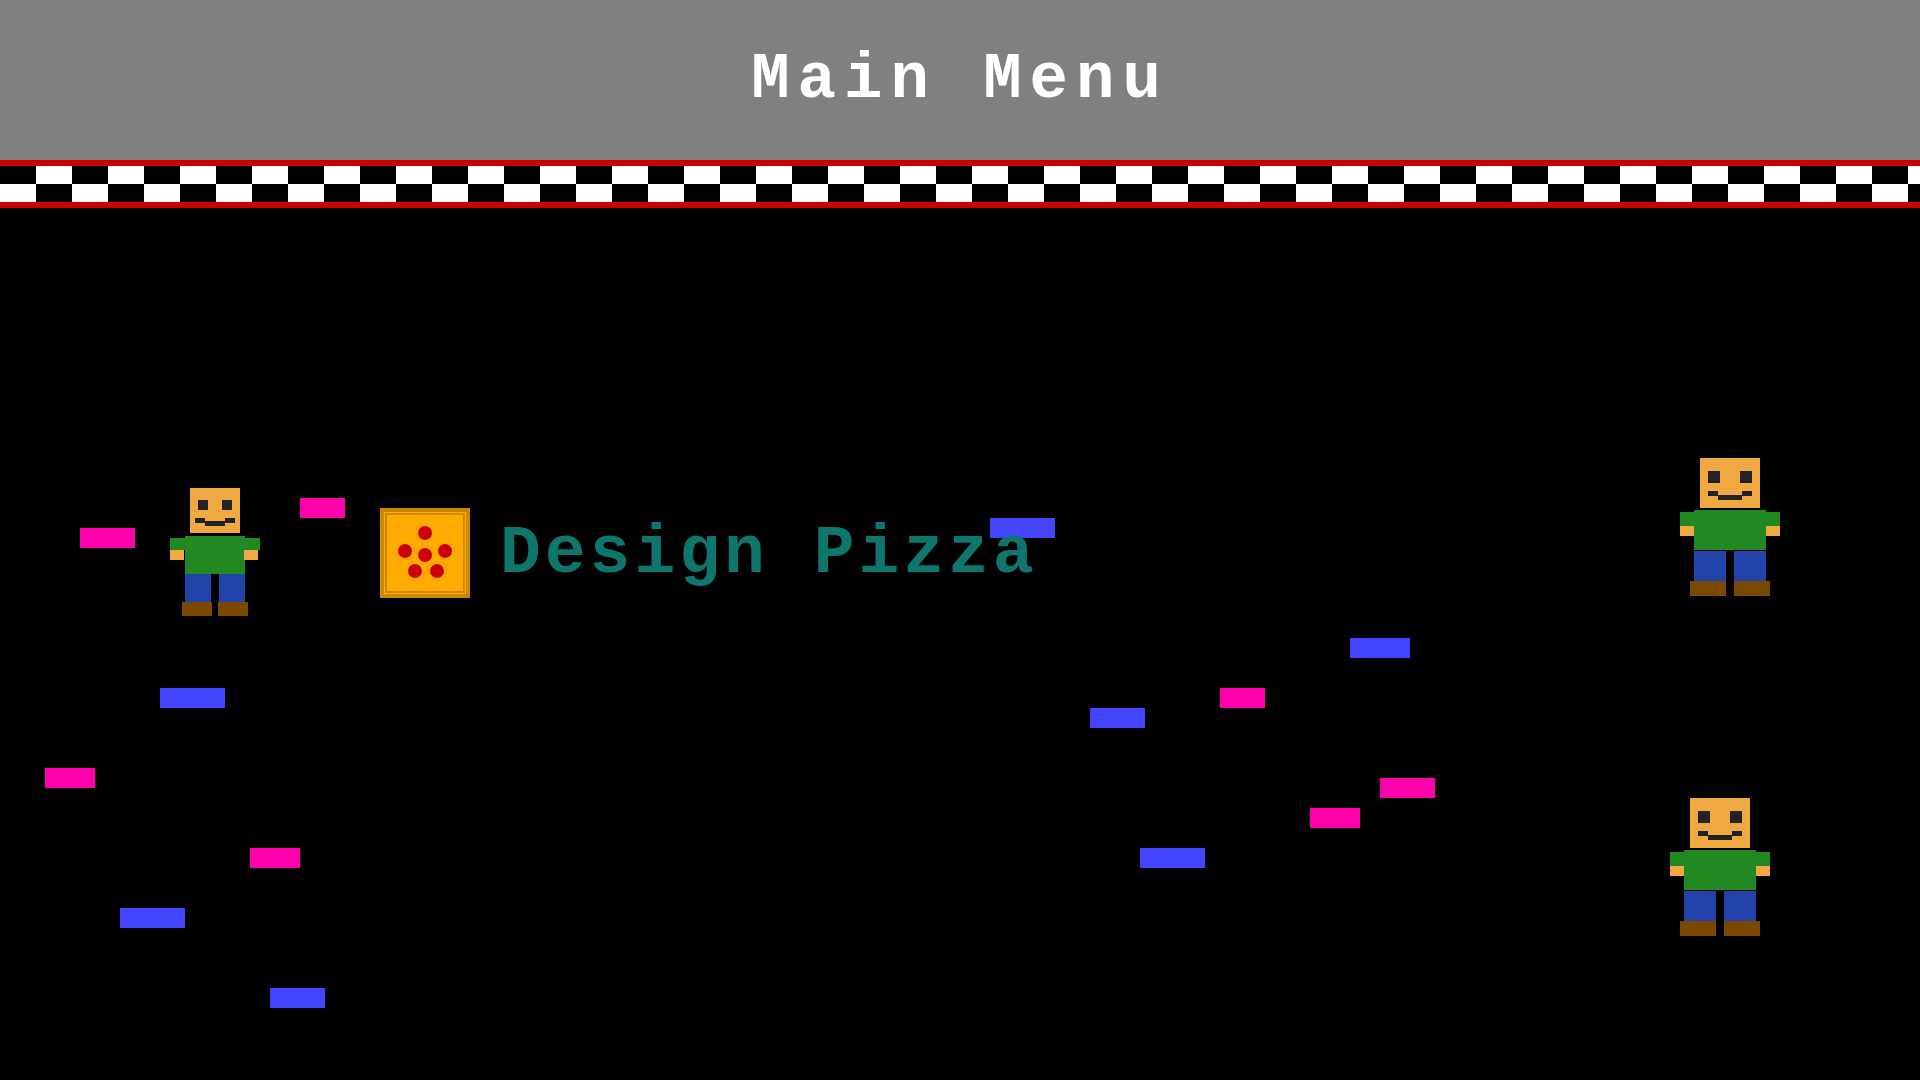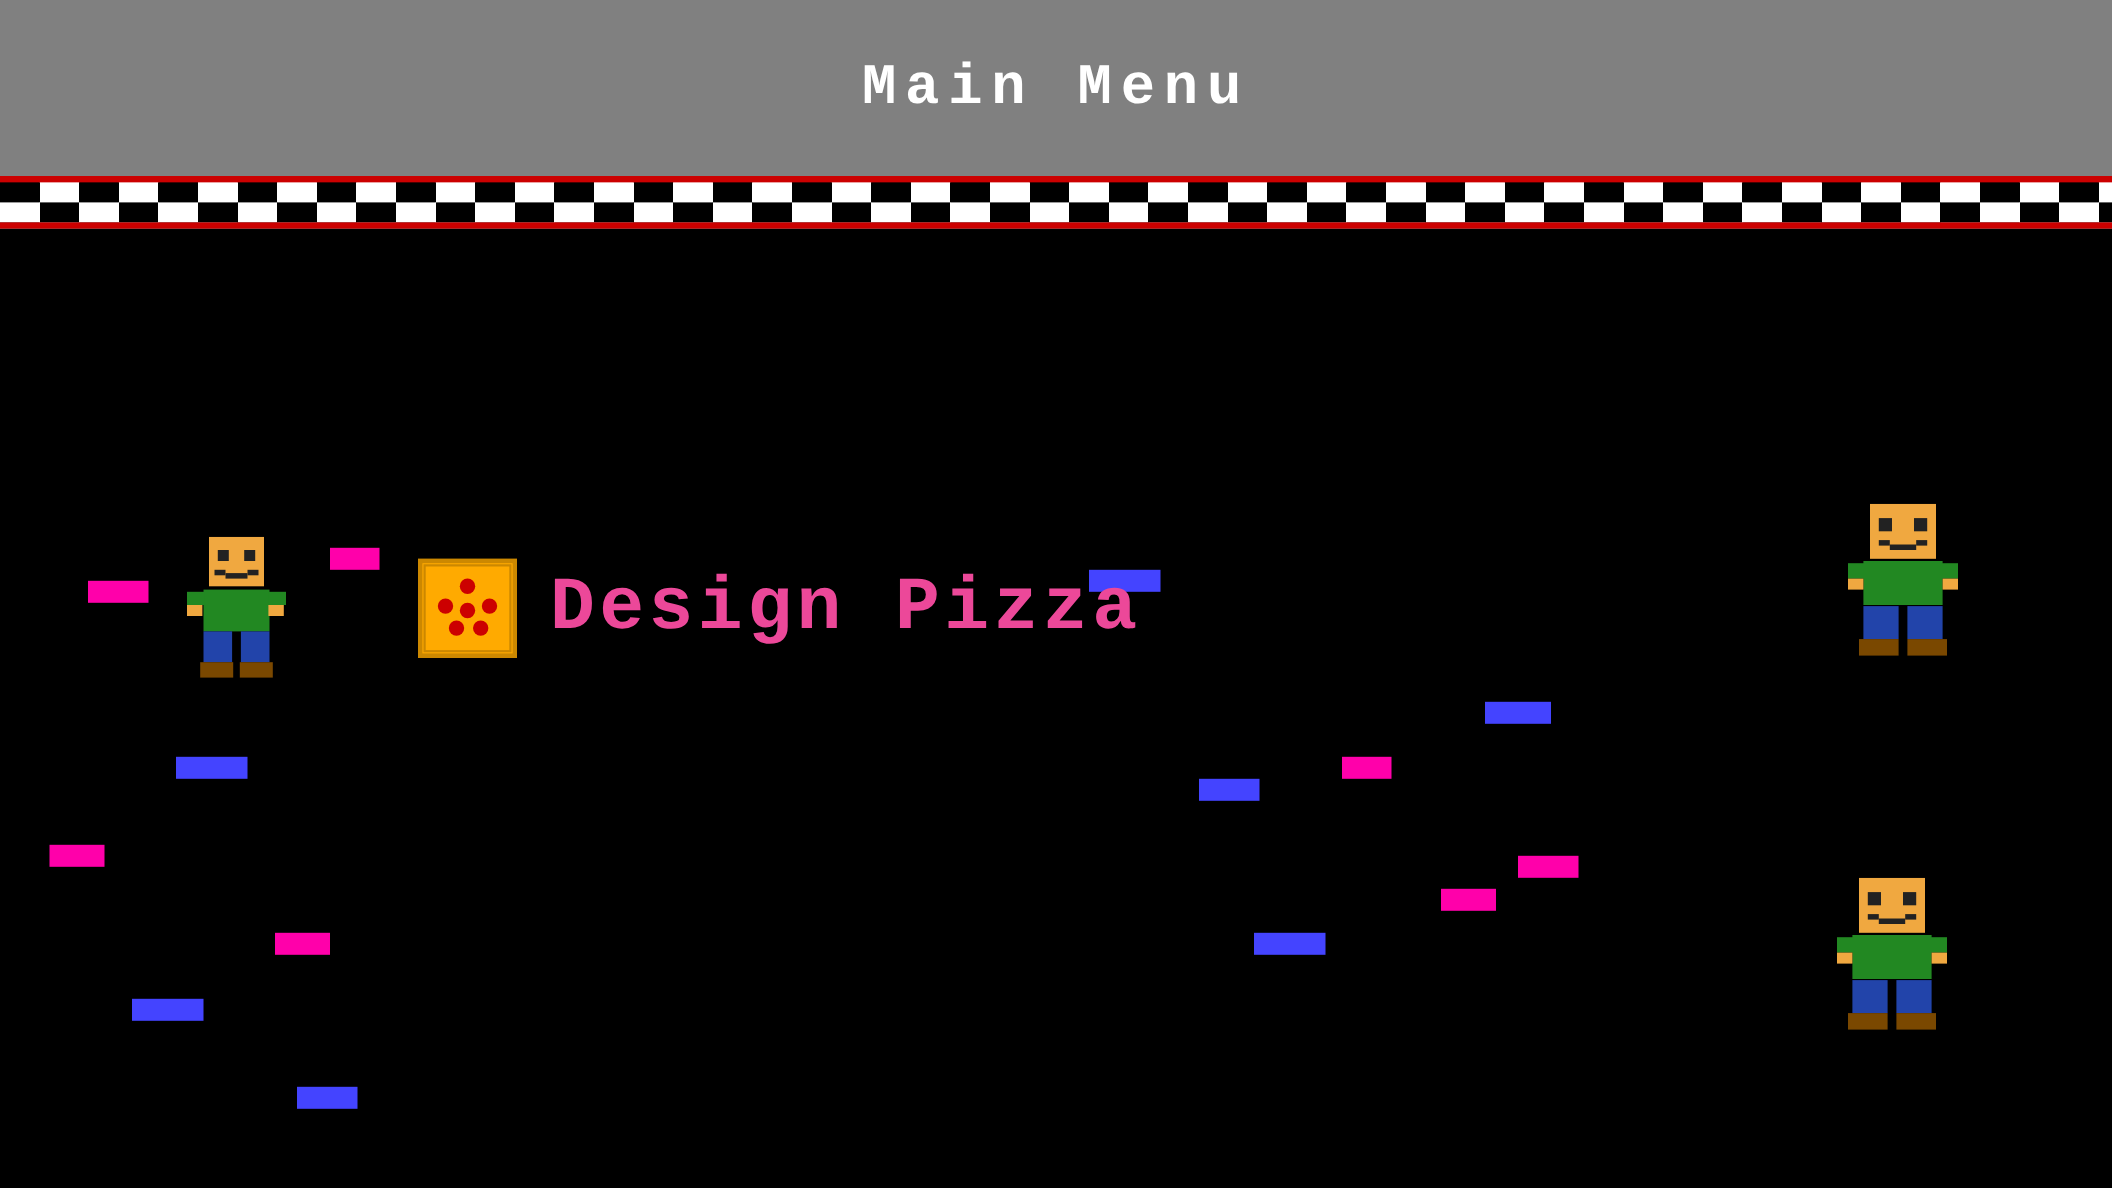--- a/index.html
+++ b/index.html
@@ -15,21 +15,21 @@
       width: 1920px;
       height: 160px;
       background-color: #808080;
       display: flex;
       align-items: center;
       justify-content: center;
     }
 
     #header h1 {
       color: #ffffff;
-      font-size: 52px;
+      font-size: 64px;
       font-family: 'Courier New', Courier, monospace;
       font-weight: bold;
       letter-spacing: 8px;
     }
 
     #checker-border {
       width: 1920px;
       height: 48px;
       background-color: #cc0000;
       position: relative;
@@ -95,21 +95,21 @@
     }
 
     .menu-item {
       display: flex;
       align-items: center;
       gap: 30px;
       cursor: pointer;
     }
 
     .menu-item-text {
-      color: #ec4899;
+      color: #0f766e;
       font-size: 68px;
       font-family: 'Courier New', Courier, monospace;
       font-weight: bold;
       letter-spacing: 4px;
     }
 
     
     #pizza-icon {
       width: 90px;
       height: 90px;

